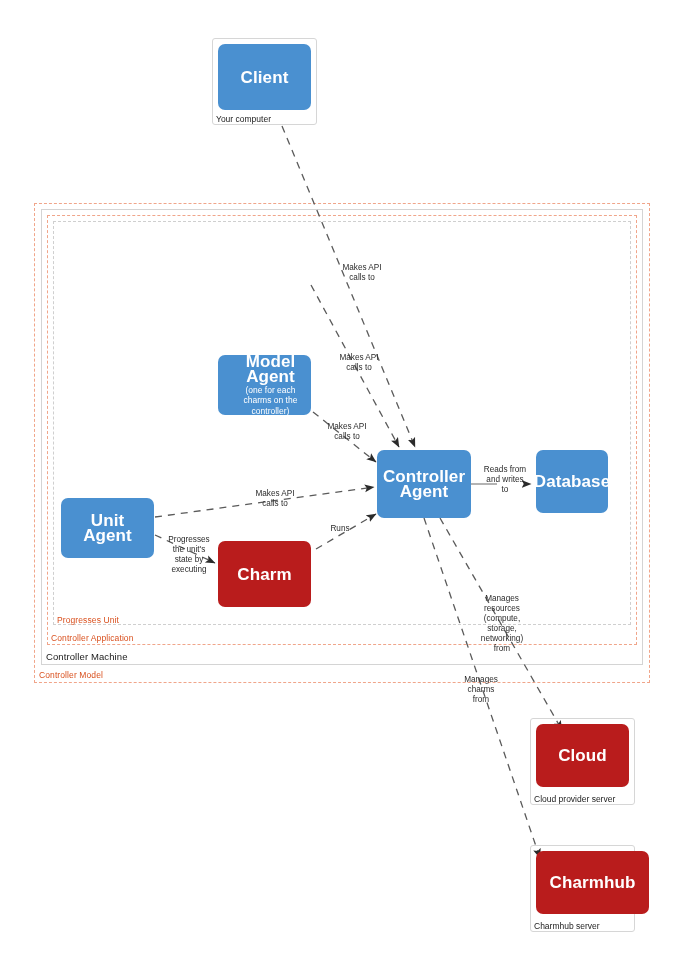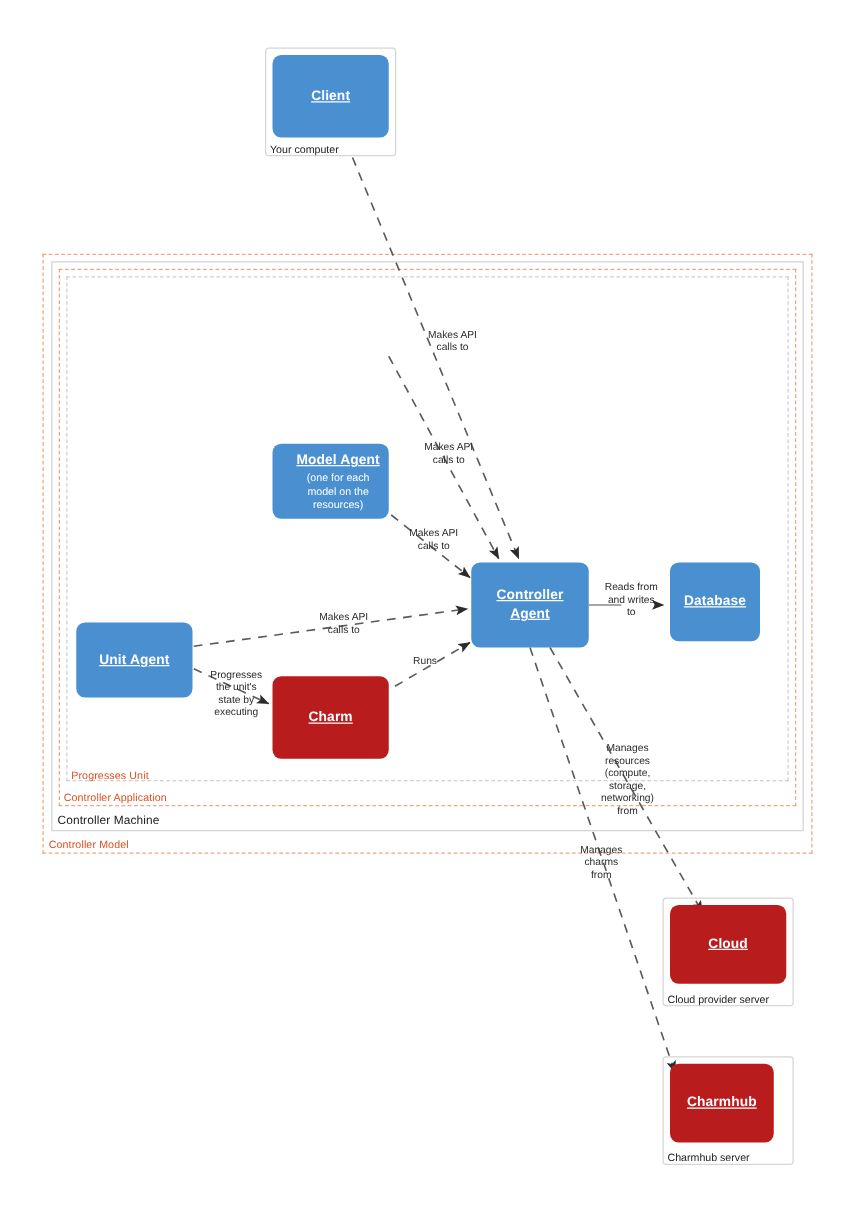--- a/index.html
+++ b/index.html
@@ -56,24 +56,23 @@
     display: flex;
     flex-direction: column;
     align-items: center;
     justify-content: center;
     text-align: center;
     color: #ffffff;
     padding: 2px 6px;
   }
   .node .title {
     font-weight: bold;
-    font-size: 11px;
+    font-size: 17px;
     line-height: 15px;
     letter-spacing: 0.1px;
-    text-decoration: underline;
   }
   .node .subtitle {
     font-size: 8.5px;
     line-height: 10.5px;
     font-weight: normal;
     margin-top: 1px;
   }
   .node.blue { background: #4a90d0; }
   .node.grey { background: #b91c1c; }
 
@@ -192,21 +191,21 @@
 charms
 from</div>
 
   <div class="node blue" style="left:218px; top:44px; width:93px; height:66px;">
     <div class="title">Client</div>
   </div>
 
 
   <div class="node blue" style="left:218px; top:355px; width:93px; height:60px;padding-left:18px;">
     <div class="title">Model Agent</div>
-    <div class="subtitle">(one for each model on the resources)</div>
+    <div class="subtitle">(one for each charms on the controller)</div>
   </div>
 
   <div class="node blue" style="left:61px; top:498px; width:93px; height:60px;">
     <div class="title">Unit Agent</div>
   </div>
 
   <div class="node grey" style="left:218px; top:541px; width:93px; height:66px;">
     <div class="title">Charm</div>
   </div>
 
@@ -215,17 +214,17 @@
   </div>
 
   <div class="node blue" style="left:536px; top:450px; width:72px; height:63px;">
     <div class="title">Database</div>
   </div>
 
   <div class="node grey" style="left:536px; top:724px; width:93px; height:63px;">
     <div class="title">Cloud</div>
   </div>
 
-  <div class="node grey" style="left:536px; top:851px; width:83px; height:63px;">
+  <div class="node grey" style="left:536px; top:851px; width:113px; height:63px;">
     <div class="title">Charmhub</div>
   </div>
 
 </div>
 
 </body></html>

